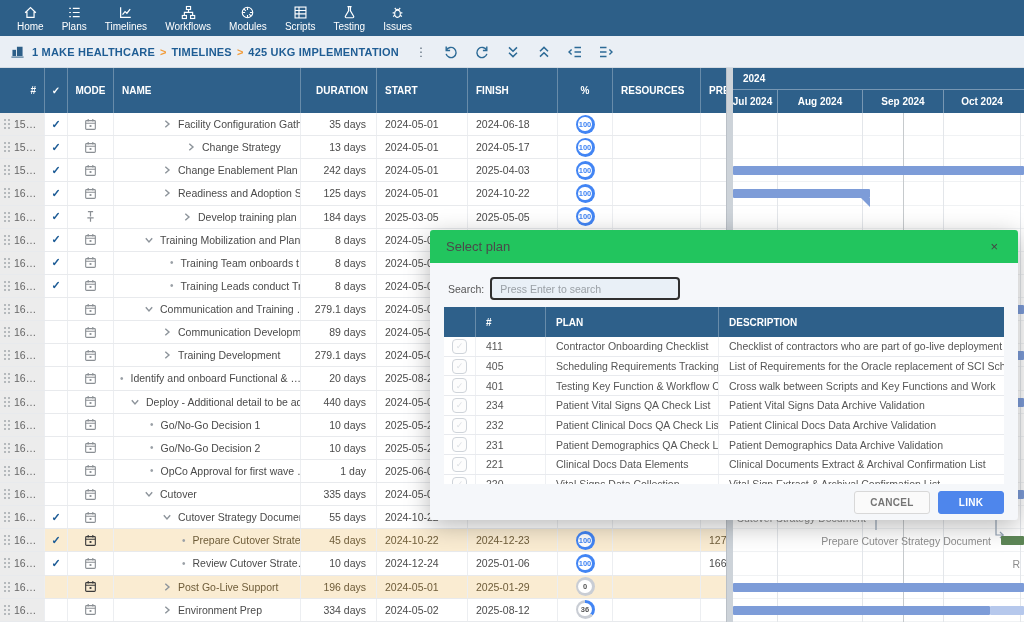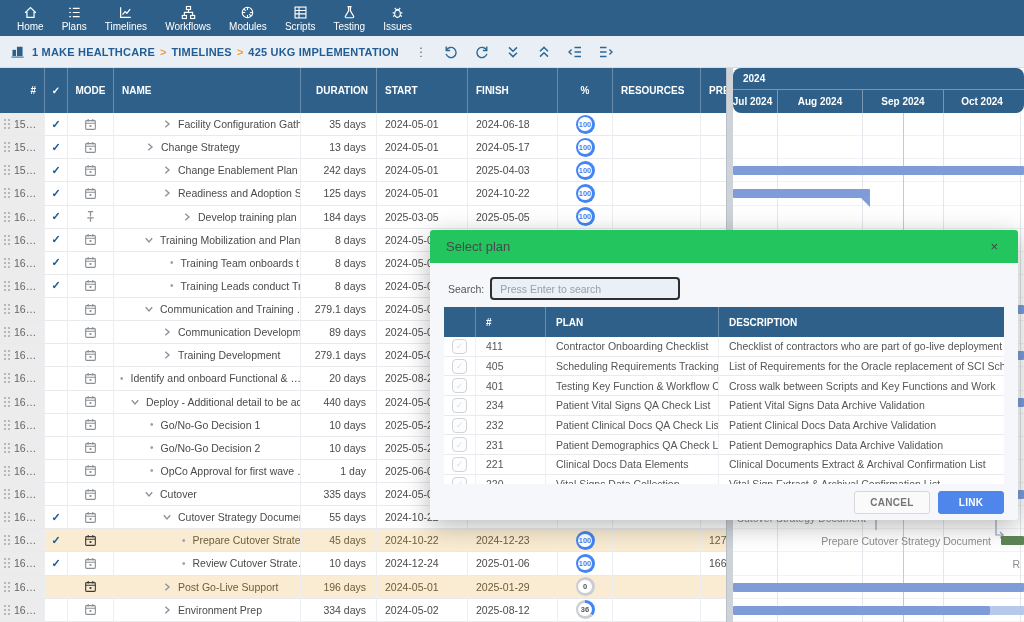--- a/index.html
+++ b/index.html
@@ -54,21 +54,21 @@
   .c-start,.c-fin,.c-pred { padding-left:8px; }
   .c-pct { justify-content:center; }
   .pct { width:19px; height:19px; border-radius:50%; display:flex; align-items:center; justify-content:center; flex:0 0 auto; }
   .pct-in { width:13.5px; height:13.5px; border-radius:50%; background:#fff; display:flex; align-items:center; justify-content:center; font-size:7.5px; font-weight:bold; color:#555; }
   .pct-in.full { color:#4285f4; }
 
   .splitter { position:absolute; left:726px; top:0; bottom:0; width:7px; background:#cdd3d9; border-left:1px solid #bac0c7; cursor:col-resize; }
 
   
   .gantt { position:absolute; left:733px; top:0; right:0; bottom:0; overflow:hidden; }
-  .g-head { position:absolute; top:0; left:0; right:0; height:45px; background:#2e608a; color:#fff;border-radius:8px; }
+  .g-head { position:absolute; top:0; left:0; right:0; height:45px; background:#2e608a; color:#fff; }
   .g-year { position:absolute; top:0; left:0; right:0; height:22px; line-height:22px; padding-left:10px; font-size:10px; font-weight:bold; border-bottom:1px solid rgba(255,255,255,.35); }
   .g-month { position:absolute; top:22px; height:23px; display:flex; align-items:center; justify-content:center; font-size:10px; font-weight:bold; border-left:1px solid rgba(255,255,255,.35); overflow:hidden; white-space:nowrap;text-align:right; }
   .g-body { position:absolute; top:45px; left:0; right:0; bottom:0; background:#fff; }
   .g-row { height:23.136px; border-bottom:1px solid #f0f2f4; }
   .g-grid { position:absolute; top:0; bottom:0; width:1px; background:#e3e6ea; }
   .g-marker { position:absolute; top:0; bottom:0; width:1px; background:#c6cacd; }
   .g-bar { position:absolute; height:9px; background:#7d9cd8; border-radius:1px; cursor:pointer; }
   .g-bar.green { background:#5d8656; }
   .g-bar.light { background:#b6c8ec; }
   .g-notch { position:absolute; width:0; height:0; border-top:9px solid #7d9cd8; border-left:9px solid transparent; }
@@ -315,21 +315,21 @@
             <div class="c-check">✓</div>
             <div class="c-mode">
               <span class="icn ">
                 <svg viewBox="0 0 14 14" fill="none" stroke="currentColor" stroke-width="1.2">
                   <rect x="1.8" y="2.8" width="10.4" height="9.4" rx="1"></rect>
                   <path d="M4.5 1.2v2.6M9.5 1.2v2.6M1.8 5.6h10.4"></path>
                   <rect x="6" y="7.6" width="2" height="2" fill="currentColor" stroke="none"></rect>
                 </svg>
               </span>
             </div>
-            <div class="c-name" style="padding-left: 31px;">
+            <div class="c-name" style="padding-left: 72px;">
               <span class="icn tree">
                 <svg viewBox="0 0 10 10" fill="none" stroke="currentColor" stroke-width="1.4">
                   <path d="M3.3 1.8 7 5 3.3 8.2"></path>
                 </svg>
               </span>
               <span>Change Strategy</span>
             </div>
             <div class="c-dur">13 days</div>
             <div class="c-start">2024-05-01</div>
             <div class="c-fin">2024-05-17</div>

